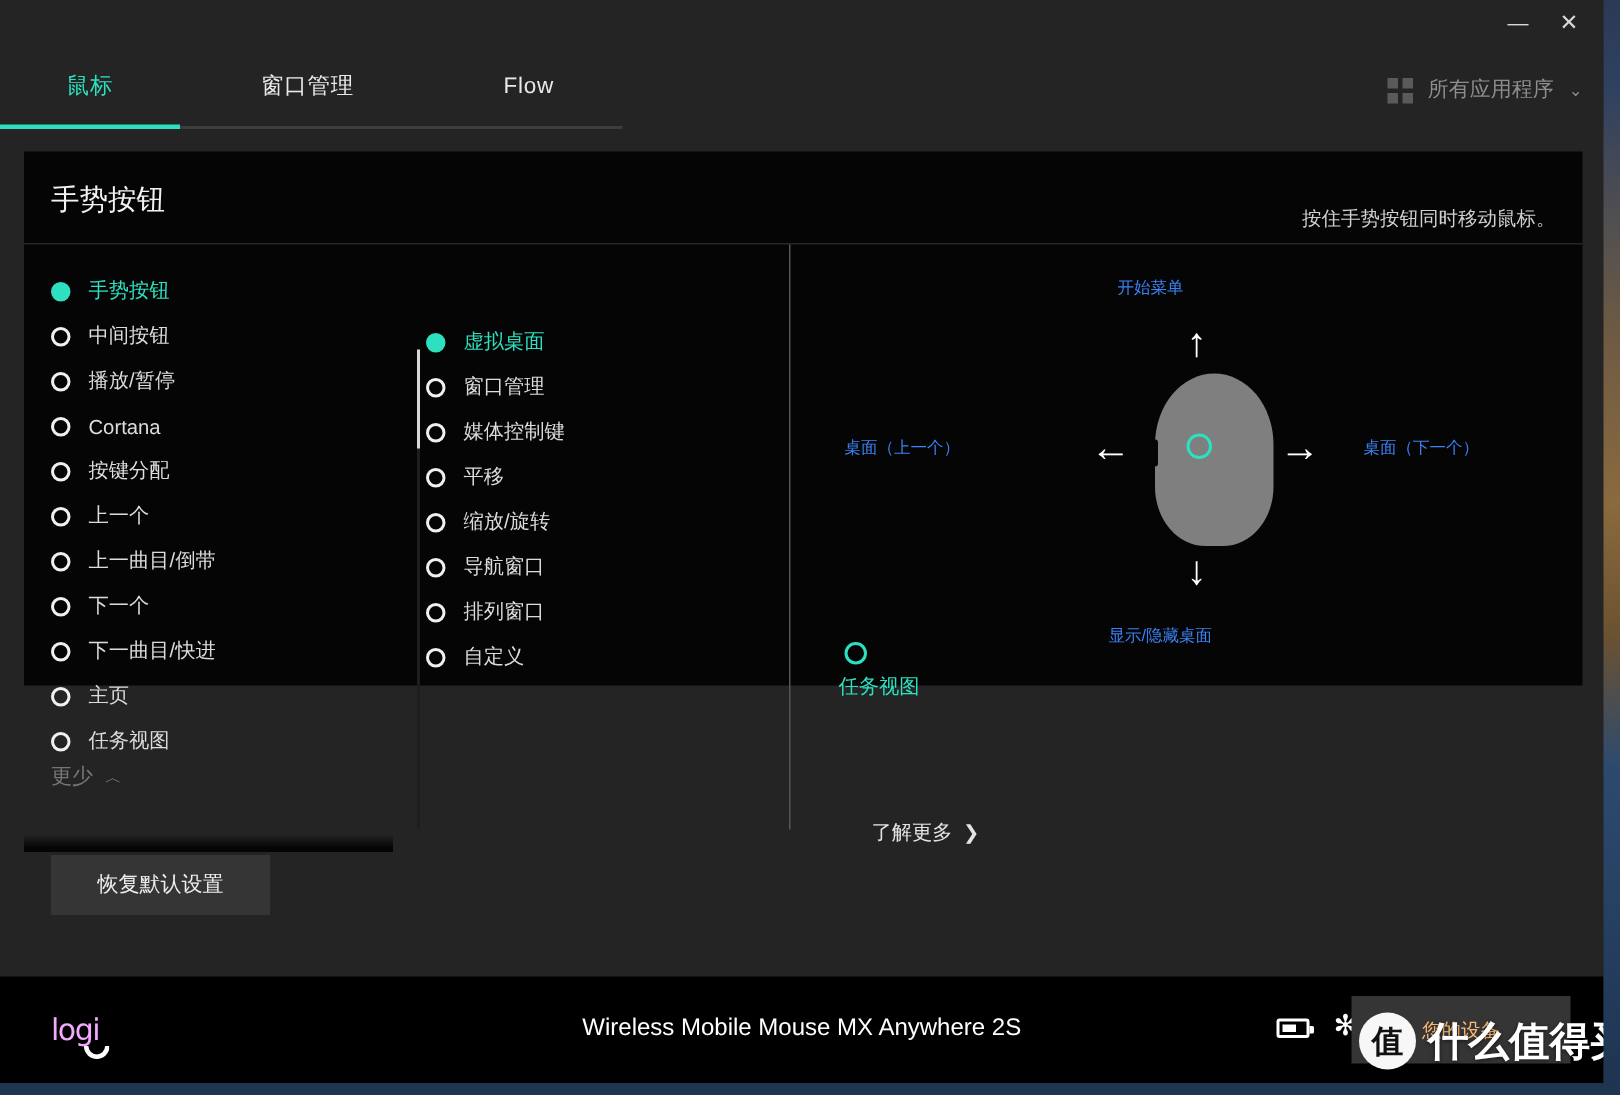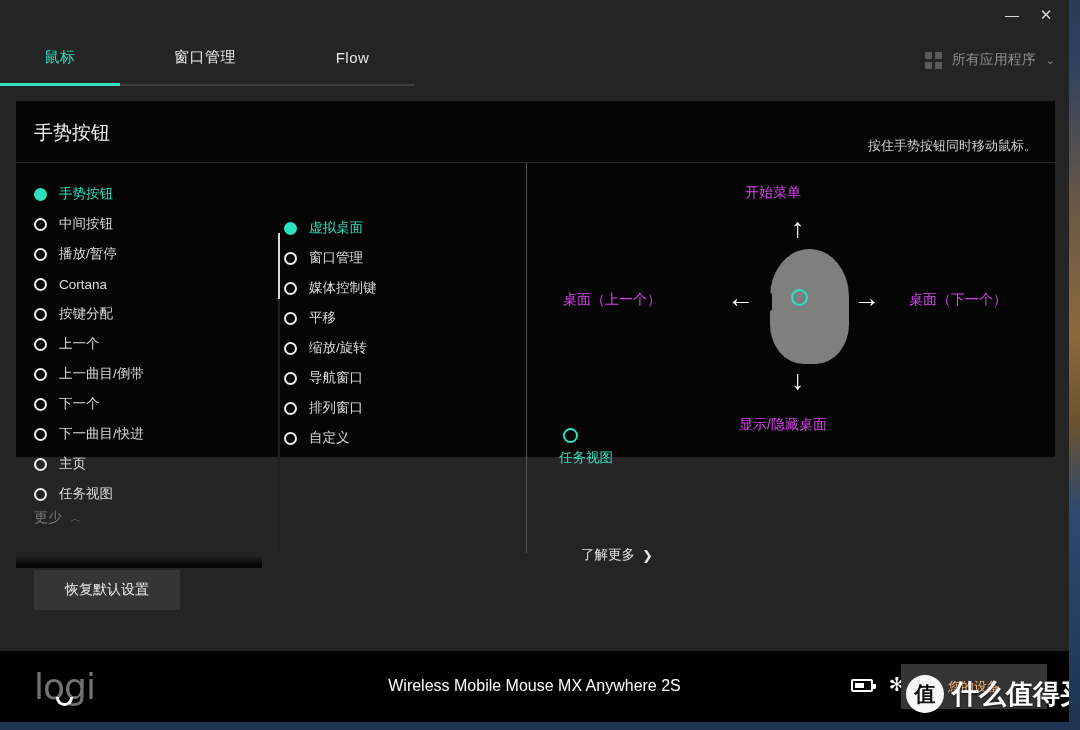--- a/index.html
+++ b/index.html
@@ -150,21 +150,21 @@
   }
   #center-dot {
     position:absolute; left:264px; top:126px; width:17px; height:17px;
     border:2px solid #2de0c0; border-radius:50%;
   }
   .arrow { position:absolute; color:#ffffff; }
   #arrow-up    { left:264px; top:52px;  font-size:27px; line-height:27px; }
   #arrow-down  { left:264px; top:204px; font-size:27px; line-height:27px; }
   #arrow-left  { left:200px; top:122px; font-size:27px; line-height:27px; }
   #arrow-right { left:326px; top:122px; font-size:27px; line-height:27px; }
-  .dlabel { position:absolute; color:#d946ef; font-size:14px; white-space:nowrap; }
+  .dlabel { position:absolute; color:#3b82f6; font-size:11px; white-space:nowrap; }
   #label-up    { left:218px; top:21px; }
   #label-down  { left:212px; top:253px; }
   #label-left  { left:36px;  top:128px; }
   #label-right { left:382px; top:128px; }
   #taskview {
     position:absolute; left:32px; top:265px;
   }
   #taskview-dot {
     width:15px; height:15px; border:2px solid #2de0c0; border-radius:50%;
     margin-left:4px;
@@ -185,21 +185,21 @@
   #more-button { width:146px; }
   #reset-button { width:146px; }
 
   
   #footer {
     position:absolute; left:0; top:651px; width:100%; height:71px;
     background:#000;
   }
   #logi-logo {
     position:absolute; left:34px; top:20px;
-    color:#737373; font-size:36px; font-weight:400; letter-spacing:-1px;
+    color:#f0abfc; font-size:20px; font-weight:400; letter-spacing:-1px;
     line-height:31px; font-family:"DejaVu Sans",sans-serif;
   }
   #logi-smile {
     position:absolute; left:56px; top:46px; width:17px; height:9px;
     border:3px solid #fff; border-top:none;
     border-radius:0 0 14px 14px;
   }
   #device-name {
     position:absolute; left:50%; top:26px; transform:translateX(-50%);
     color:#fff; font-size:16px; white-space:nowrap;

